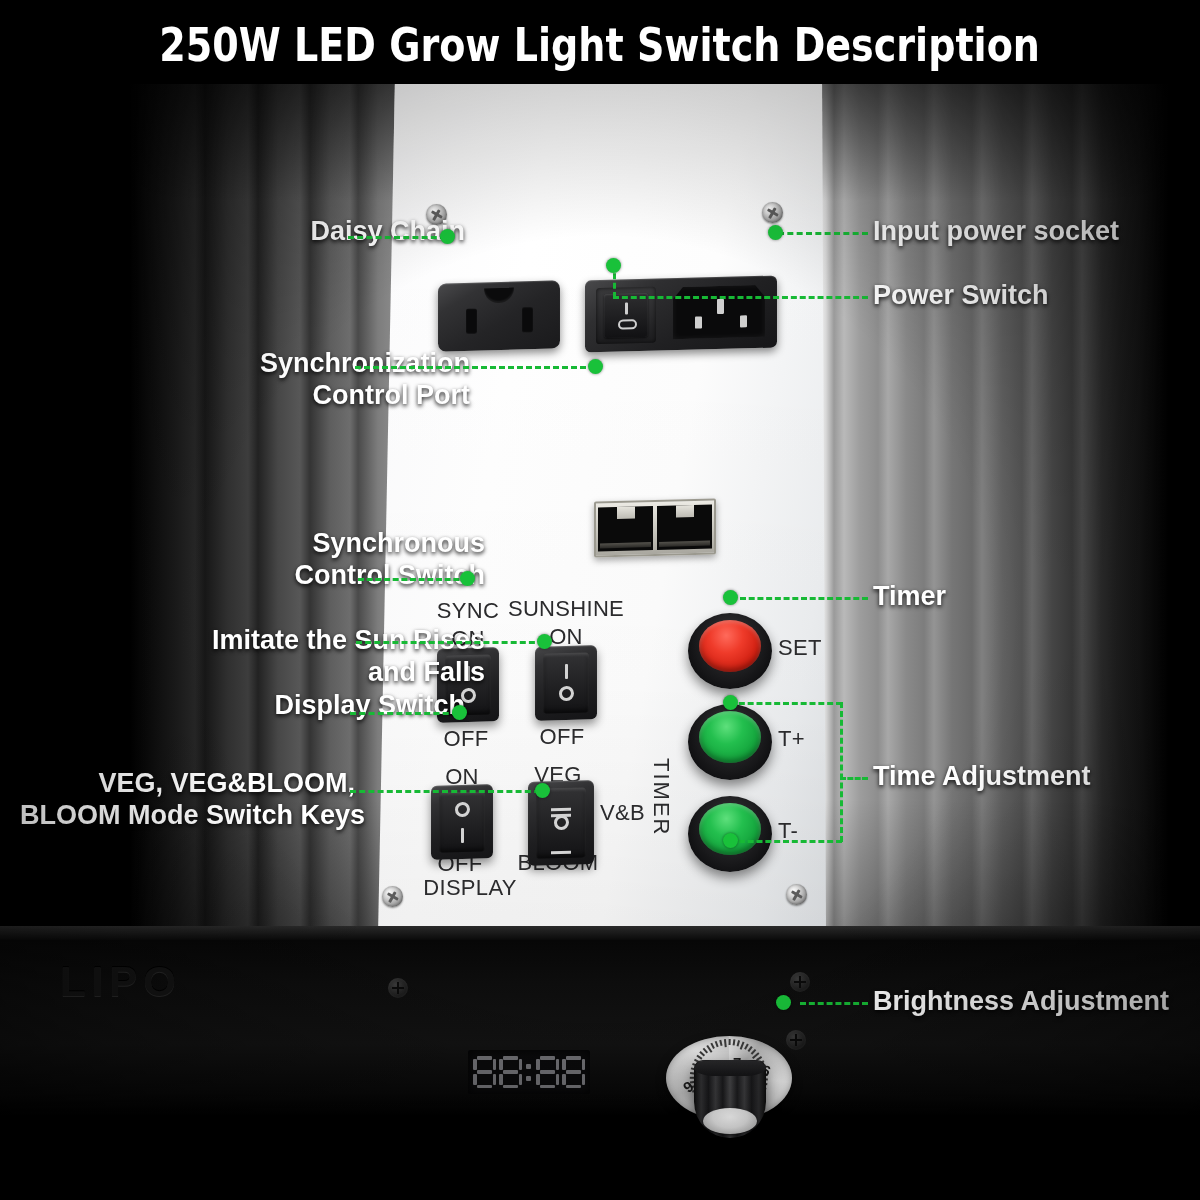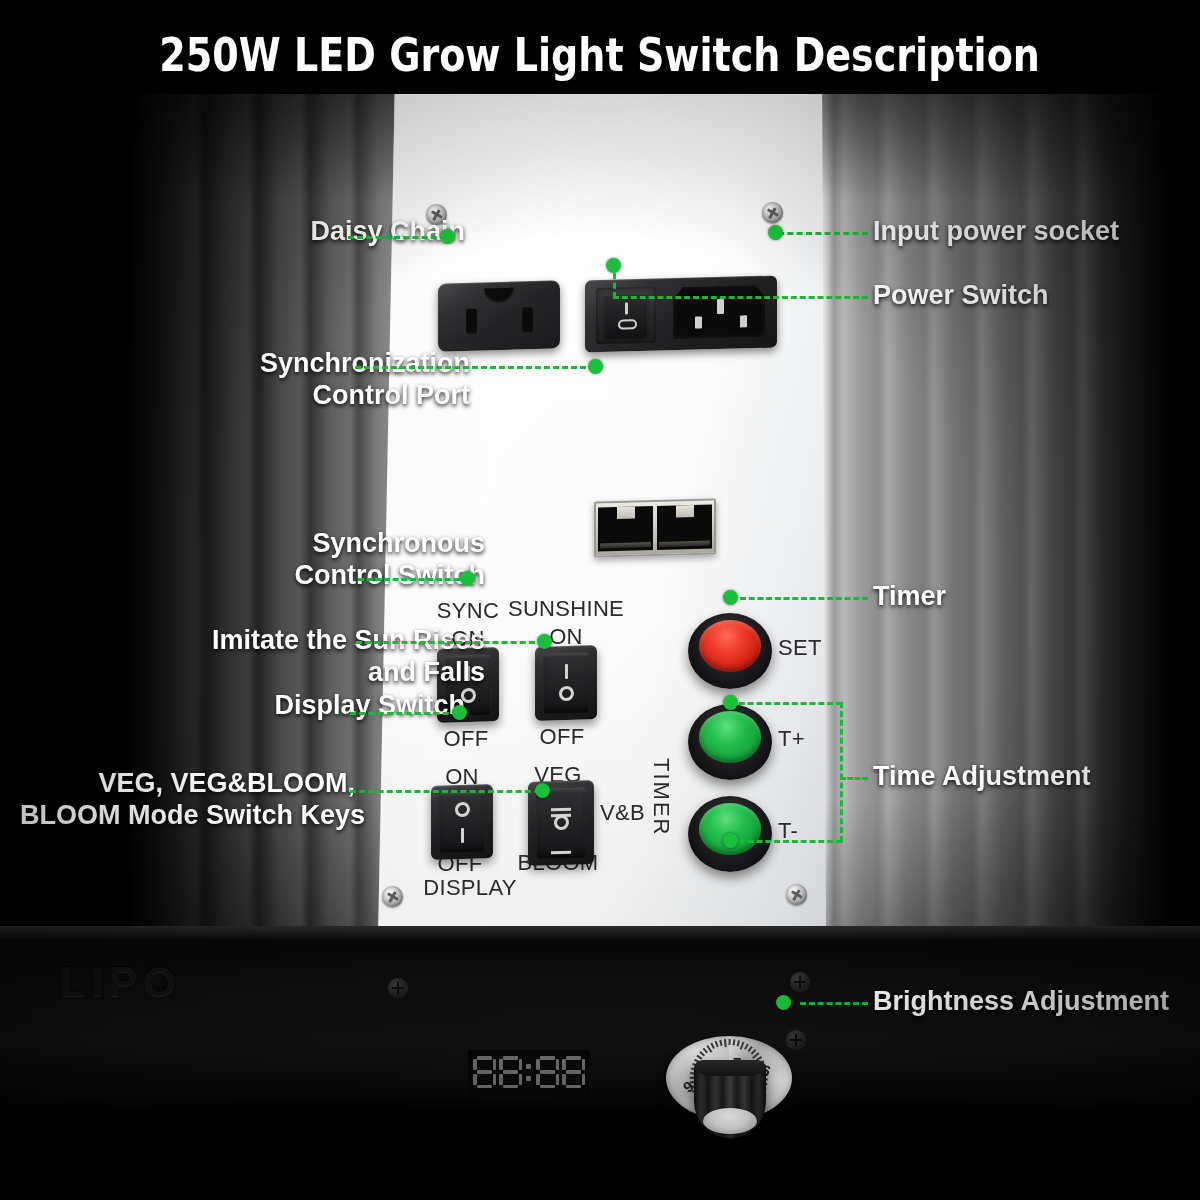--- a/index.html
+++ b/index.html
@@ -1,21 +1,21 @@
 <!DOCTYPE html>
 <html><head>
 <meta charset="utf-8">
 <style>
   html,body{margin:0;padding:0;background:#000;}
   body{width:1200px;height:1200px;overflow:hidden;font-family:"Liberation Sans",sans-serif;}
 
   #stage{position:relative;width:1200px;height:1200px;background:#000;overflow:hidden;}
 
   
-  .titlebar{position:absolute;left:0;top:16px;width:1200px;height:78px;background:#000;
+  .titlebar{position:absolute;left:0;top:6px;width:1200px;height:78px;background:#000;
             display:flex;align-items:center;justify-content:center;z-index:40;}
   .title{color:#fff;font-family:"Liberation Sans Narrow","DejaVu Sans Condensed","Liberation Sans",sans-serif;
          font-weight:bold;font-size:46px;letter-spacing:0px;white-space:nowrap;
          transform:scaleX(.92);text-shadow:0 2px 3px rgba(0,0,0,.8);}
 
   
   .photo{position:absolute;left:0;top:78px;width:1200px;height:1122px;background:#000;overflow:hidden;}
 
   
   .fins{position:absolute;top:0;height:880px;}

